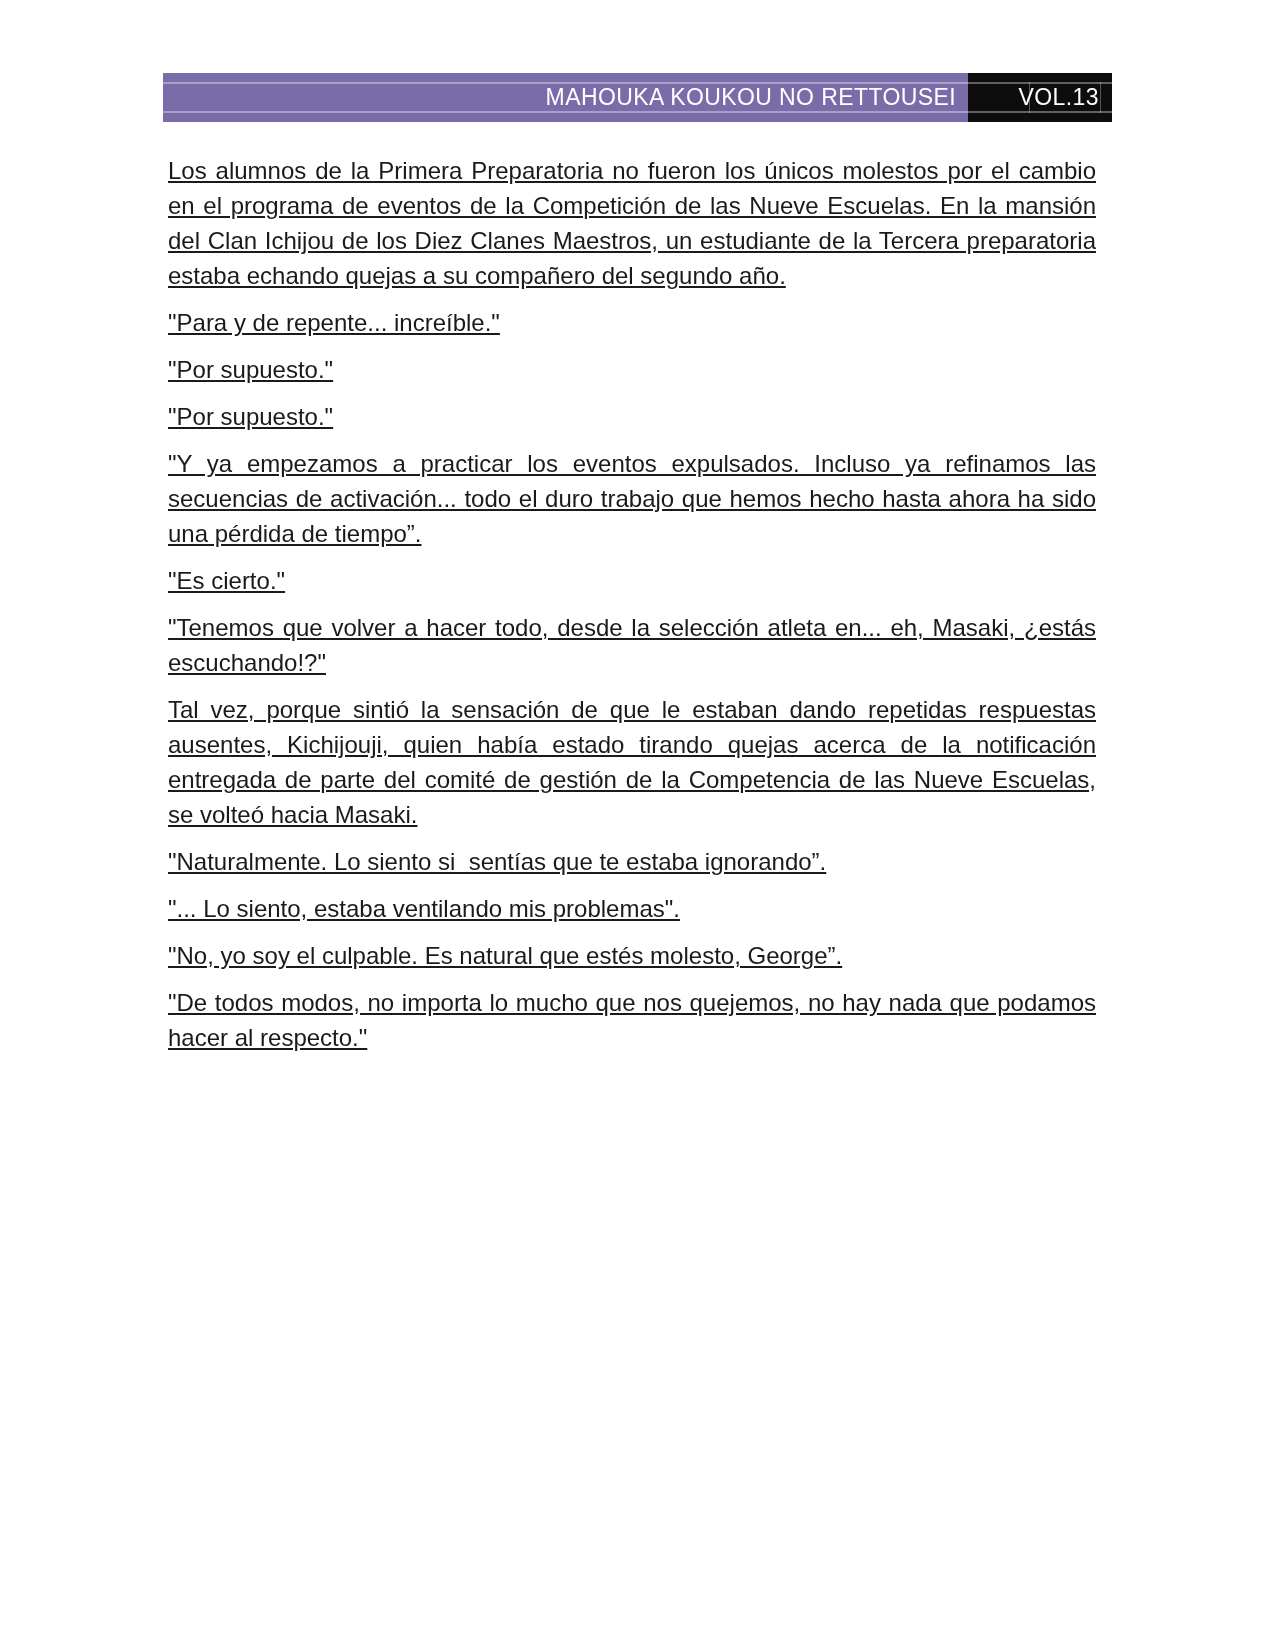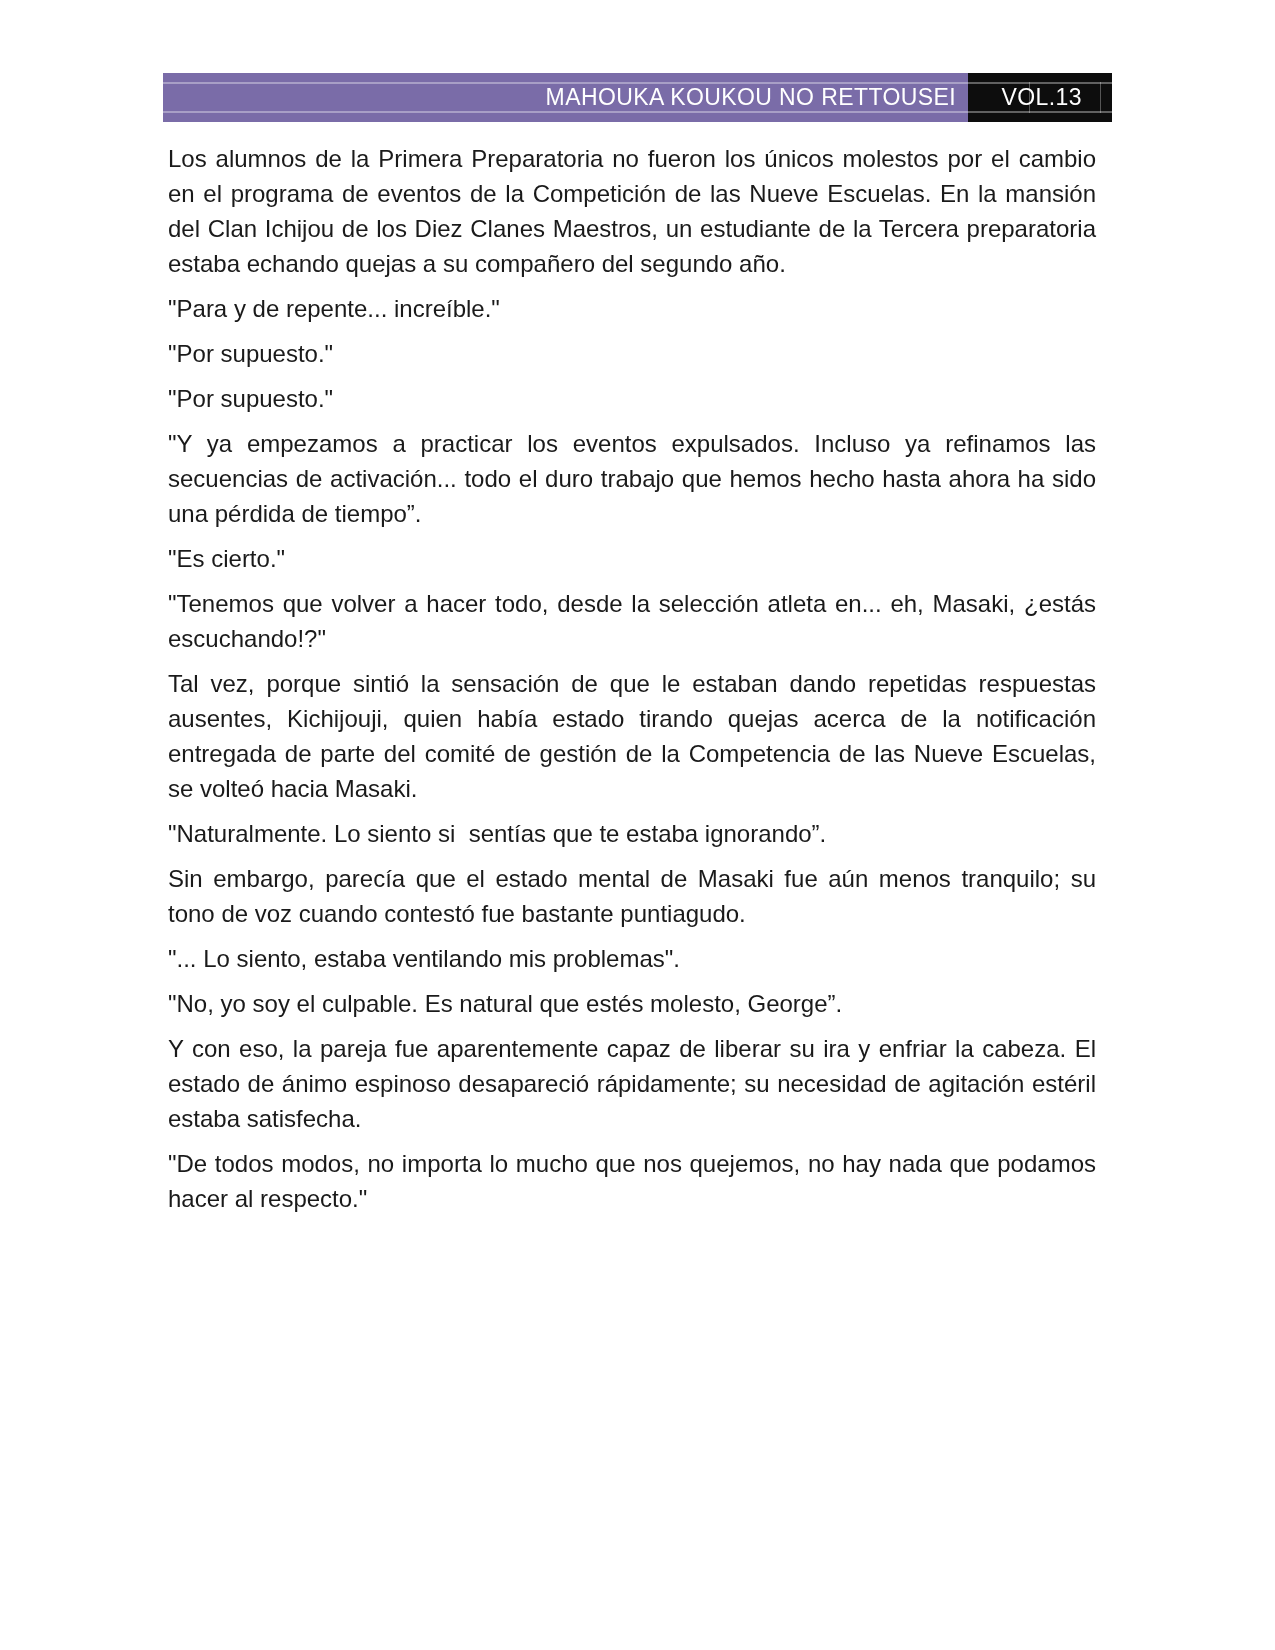--- a/index.html
+++ b/index.html
@@ -51,21 +51,21 @@
   .volume-box {
     position: relative;
     width: 144px;
     height: 100%;
     background: #0d0d0d;
     color: #ffffff;
     font-size: 23px;
     line-height: 49px;
     text-align: right;
     box-sizing: border-box;
-    padding-right: 30px;
+    padding-right: 13px;
     letter-spacing: 0.4px;
     z-index: 1;
   }
   .vline {
     position: absolute;
     top: 9px;
     bottom: 9px;
     width: 1px;
     background: rgba(255,255,255,0.3);
   }
@@ -77,21 +77,22 @@
     position: absolute;
     left: 168px;
     top: 141px;
     width: 928px;
     color: #1a1a1a;
     font-size: 24px;
     line-height: 35px;
     text-align: justify;
   }
   .doc-text p {
-    margin: 0 0 10px 0;
+    margin: 12px 0 10px 0;
+    text-decoration: underline;
   }
 </style>
 </head>
 <body>
 
 <div class="page">
 
   <div class="header-bar">
     <div class="header-line top"></div>
     <div class="header-line bottom"></div>
@@ -106,20 +107,18 @@
   <main class="doc-text">
       <p>Los alumnos de la Primera Preparatoria no fueron los únicos molestos por el cambio en el programa de eventos de la Competición de las Nueve Escuelas. En la mansión del Clan Ichijou de los Diez Clanes Maestros, un estudiante de la Tercera preparatoria estaba echando quejas a su compañero del segundo año.</p>
       <p>"Para y de repente... increíble."</p>
       <p>"Por supuesto."</p>
       <p>"Por supuesto."</p>
       <p>"Y ya empezamos a practicar los eventos expulsados. Incluso ya refinamos las secuencias de activación... todo el duro trabajo que hemos hecho hasta ahora ha sido una pérdida de tiempo”.</p>
       <p>"Es cierto."</p>
       <p>"Tenemos que volver a hacer todo, desde la selección atleta en... eh, Masaki, ¿estás escuchando!?"</p>
       <p>Tal vez, porque sintió la sensación de que le estaban dando repetidas respuestas ausentes, Kichijouji, quien había estado tirando quejas acerca de la notificación entregada de parte del comité de gestión de la Competencia de las Nueve Escuelas, se volteó hacia Masaki.</p>
       <p>"Naturalmente. Lo siento si&nbsp; sentías que te estaba ignorando”.</p>
-      <p>Sin embargo, parecía que el estado mental de Masaki fue aún menos tranquilo; su tono de voz cuando contestó fue bastante puntiagudo.</p>
       <p>"... Lo siento, estaba ventilando mis problemas".</p>
       <p>"No, yo soy el culpable. Es natural que estés molesto, George”.</p>
-      <p>Y con eso, la pareja fue aparentemente capaz de liberar su ira y enfriar la cabeza. El estado de ánimo espinoso desapareció rápidamente; su necesidad de agitación estéril estaba satisfecha.</p>
       <p>"De todos modos, no importa lo mucho que nos quejemos, no hay nada que podamos hacer al respecto."</p>
     </main>
 
 </div>
 
 </body></html>

